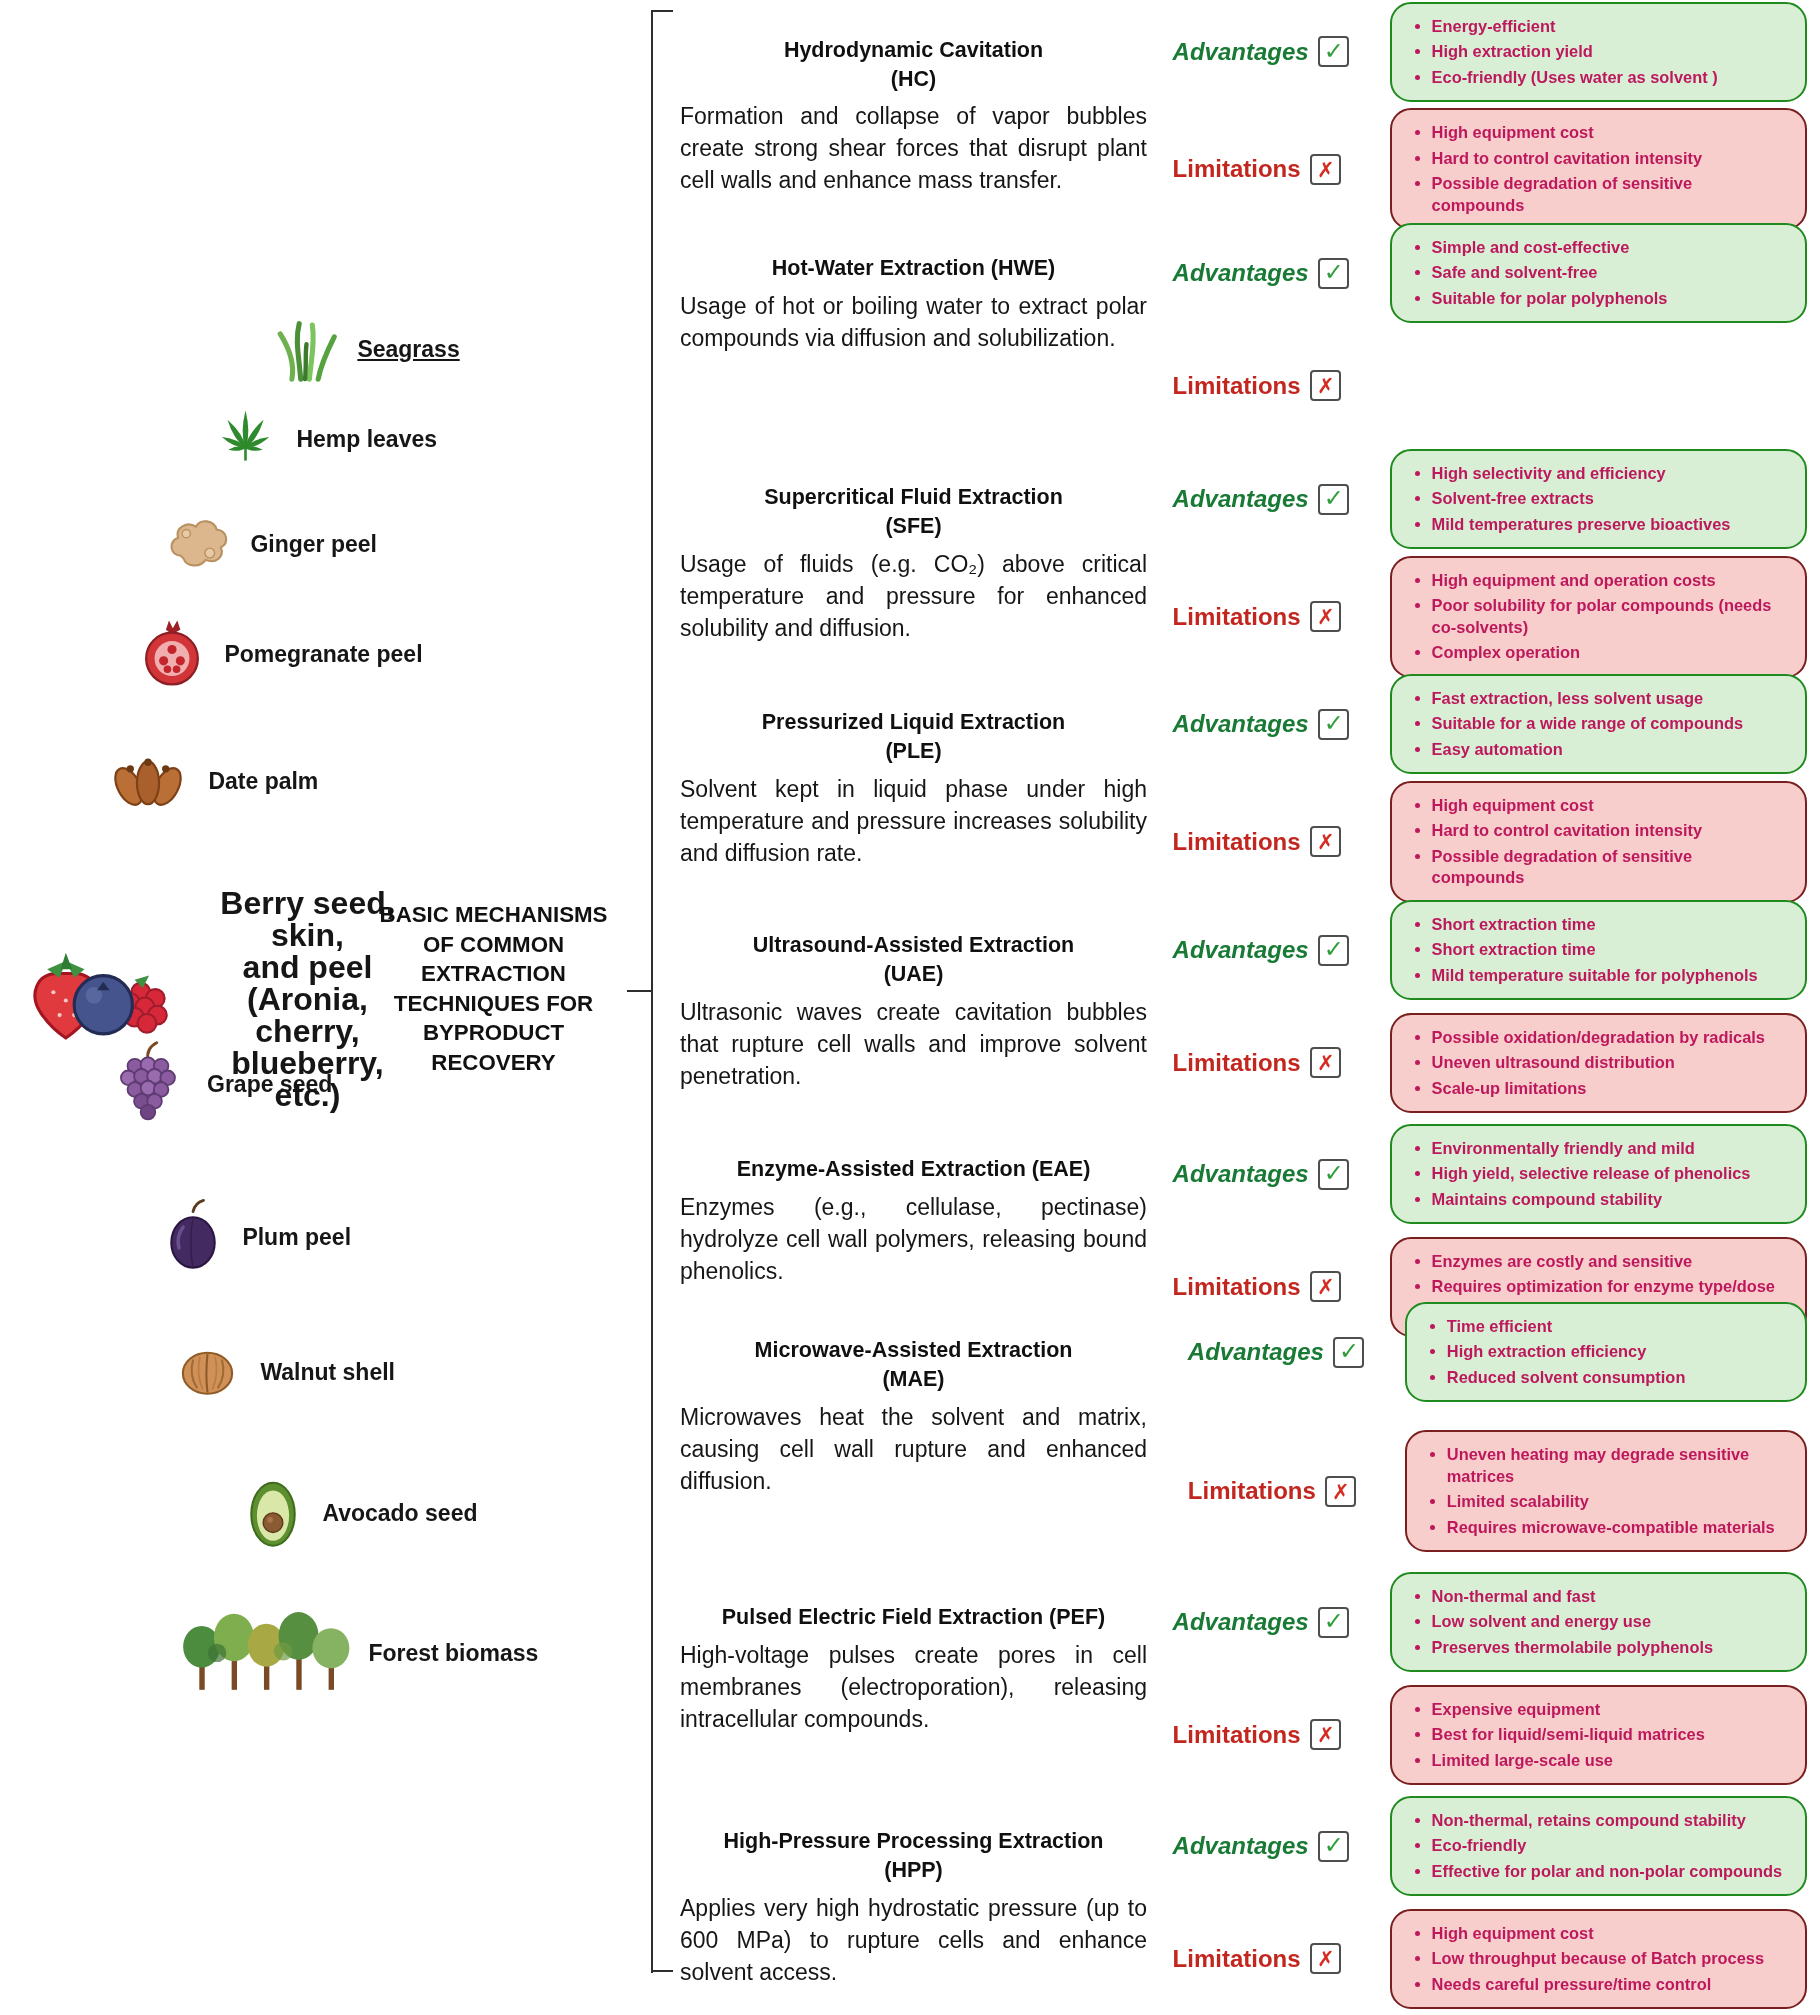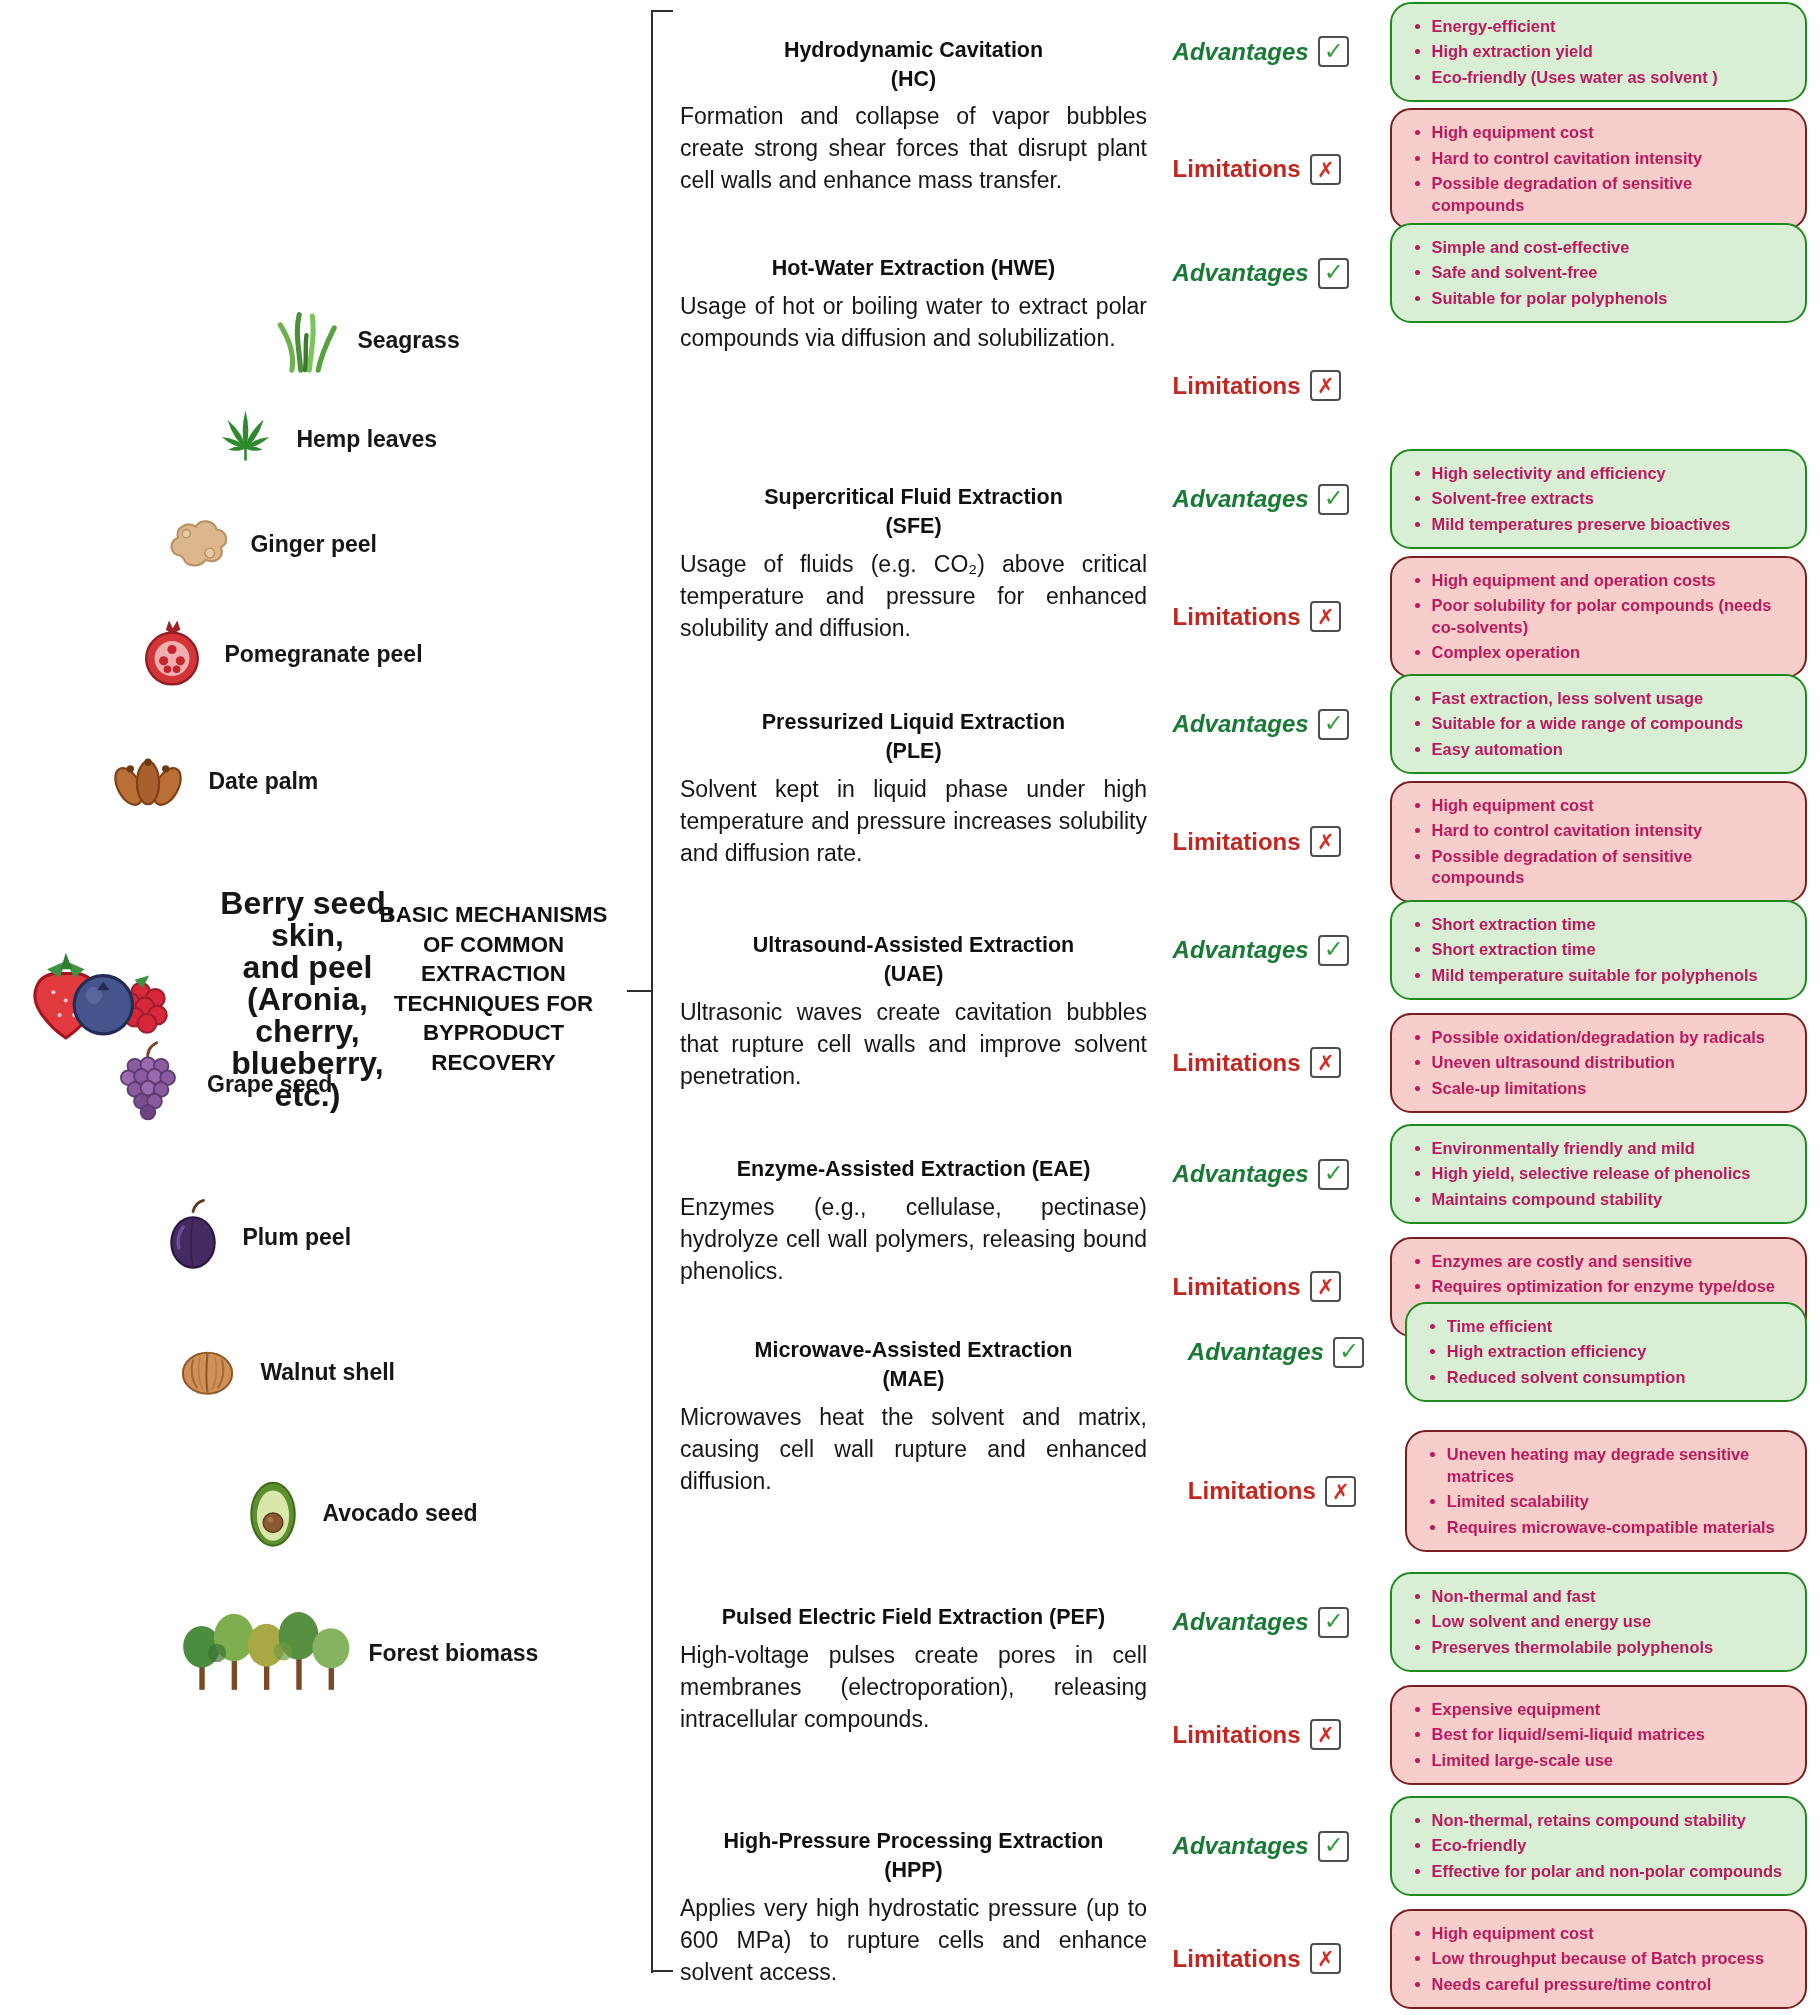--- a/index.html
+++ b/index.html
@@ -41,21 +41,21 @@
     padding:6.4px 12.8px 6.4px 8px;box-sizing:border-box;}
   .pbox.green{background:var(--box-green-fill,#d8efd6);border:2.8px solid var(--box-green-border,#1f8b1f);}
   .pbox.red{background:var(--box-red-fill,#f7cecb);border:2.8px solid var(--box-red-border,#7a1f1f);}
   .pbox ul{margin:0;padding:1.6px 3.2px 1.6px 32px;list-style:disc;}
   .pbox li{font-size:16.4px;line-height:21.5px;font-weight:700;color:#be185d;margin:4px 0;}
 </style>
 </head>
 <body>
 
 <div id="sources">
-    <div class="source-item" style="left: 270px; top: 303px;">
+    <div class="source-item" style="left: 270px; top: 312px; text-decoration: underline;">
       <span class="source-icon" style="width: 73px; height: 73px;">
         <svg viewBox="0 0 100 100" xmlns="http://www.w3.org/2000/svg">
     <g fill="none" stroke-linecap="round">
       <path d="M30 92 C34 70 24 46 14 30" stroke="#6fb14f" stroke-width="7"></path>
       <path d="M42 92 C40 62 34 40 40 16" stroke="#4c9138" stroke-width="7"></path>
       <path d="M54 92 C56 66 62 44 58 18" stroke="#7cc45e" stroke-width="7"></path>
       <path d="M66 92 C70 70 80 50 88 34" stroke="#55a23f" stroke-width="7"></path>
       <path d="M48 92 C50 74 48 58 50 44" stroke="#3d7a2d" stroke-width="6"></path>
     </g>
   </svg>

